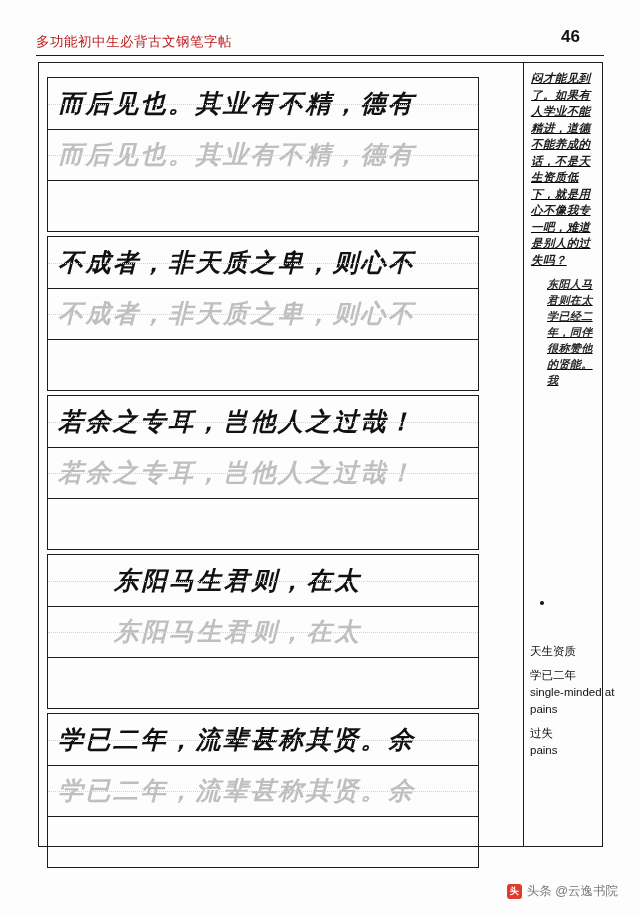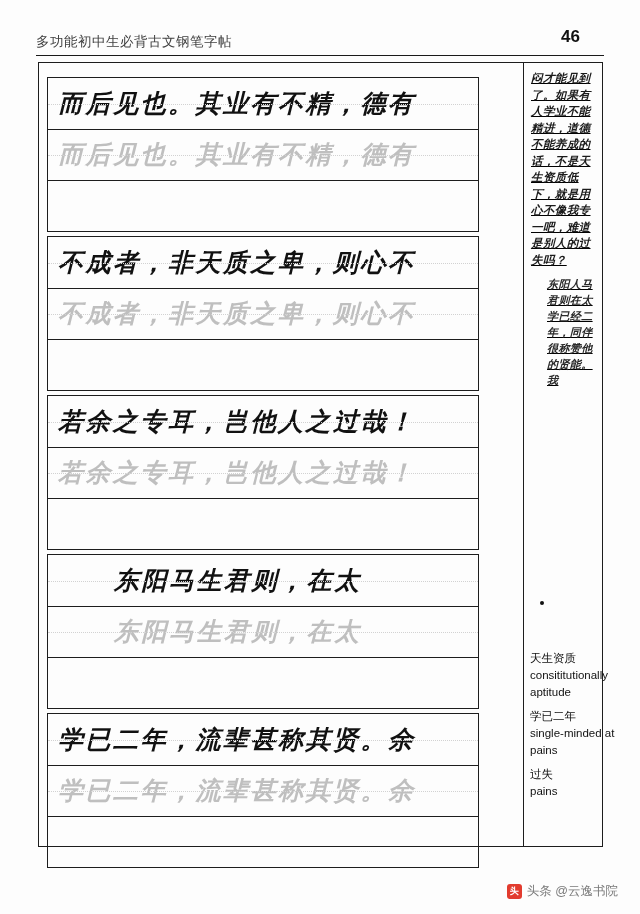--- a/index.html
+++ b/index.html
@@ -29,21 +29,21 @@
     top: 33px;
     width: 568px;
     height: 26px;
   }
   .header-title {
     position: absolute;
     left: 0;
     top: 0;
     font-size: 13.5px;
     letter-spacing: 0.5px;
-    color: #404040;
+    color: #b91c1c;
     white-space: nowrap;
   }
   .header-pagenum {
     position: absolute;
     right: 24px;
     top: -6px;
     font-size: 17px;
     font-weight: bold;
     color: #111;
   }
@@ -165,21 +165,21 @@
     position: absolute;
     left: 6px;
     top: 580px;
     width: 88px;
     font-size: 11.5px;
     line-height: 17px;
     color: #111;
   }
   .gloss div { margin: 0; }
   .gloss .term { margin-top: 7px; }
-  .gloss .term:first-child { margin-top: 7px; }
+  .gloss .term:first-child { margin-top: 0; }
 
   
   .watermark {
     position: absolute;
     right: 22px;
     bottom: 14px;
     display: flex;
     align-items: center;
     gap: 5px;
     font-size: 12.5px;
@@ -264,21 +264,20 @@
     </div>
 
     <div class="notes-col">
       <div class="note-hand">闷才能见到了。如果有人学业不能精进，道德不能养成的话，不是天生资质低下，就是用心不像我专一吧，难道是别人的过失吗？</div>
       <div class="note-hand second">东阳人马君则在太学已经二年，同伴很称赞他的贤能。我</div>
 
       <div class="note-dot"></div>
 
       <div class="gloss">
         <div class="term">天生资质</div>
-        <div>consititutionally aptitude</div>
         <div class="term">学已二年</div>
         <div>single-minded at pains</div>
         <div class="term">过失</div>
         <div>pains</div>
       </div>
     </div>
 
   </div>
 
   <div class="watermark">

